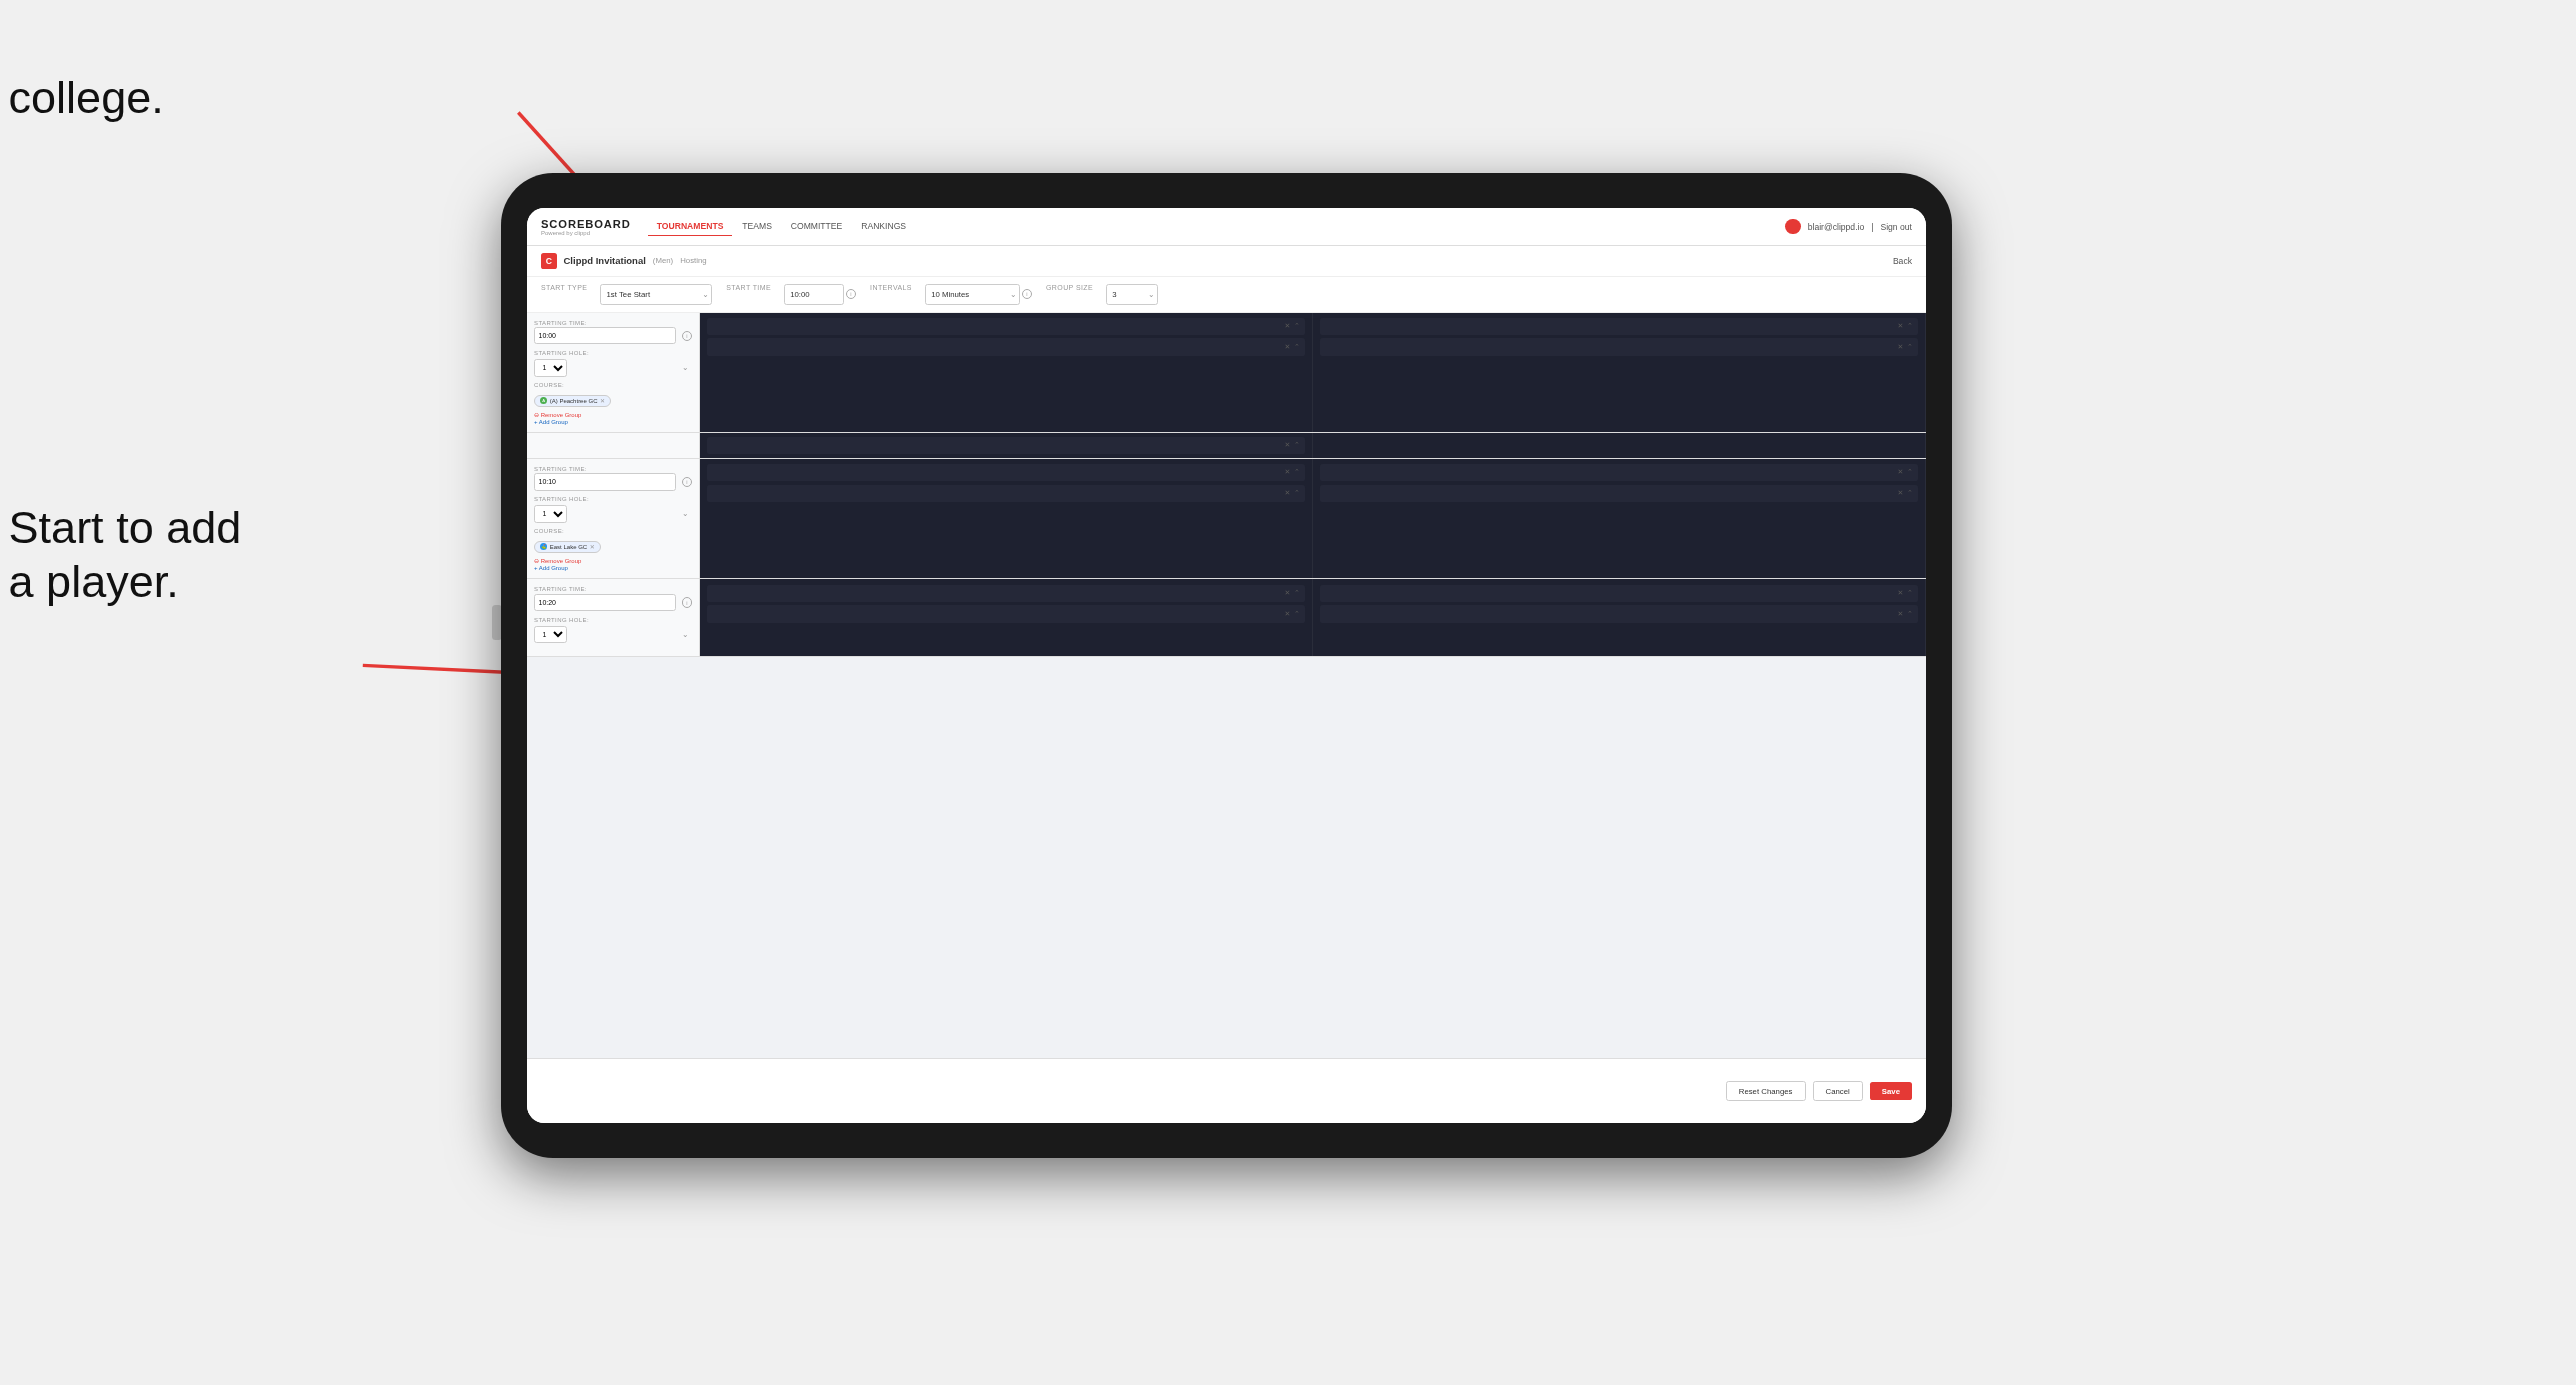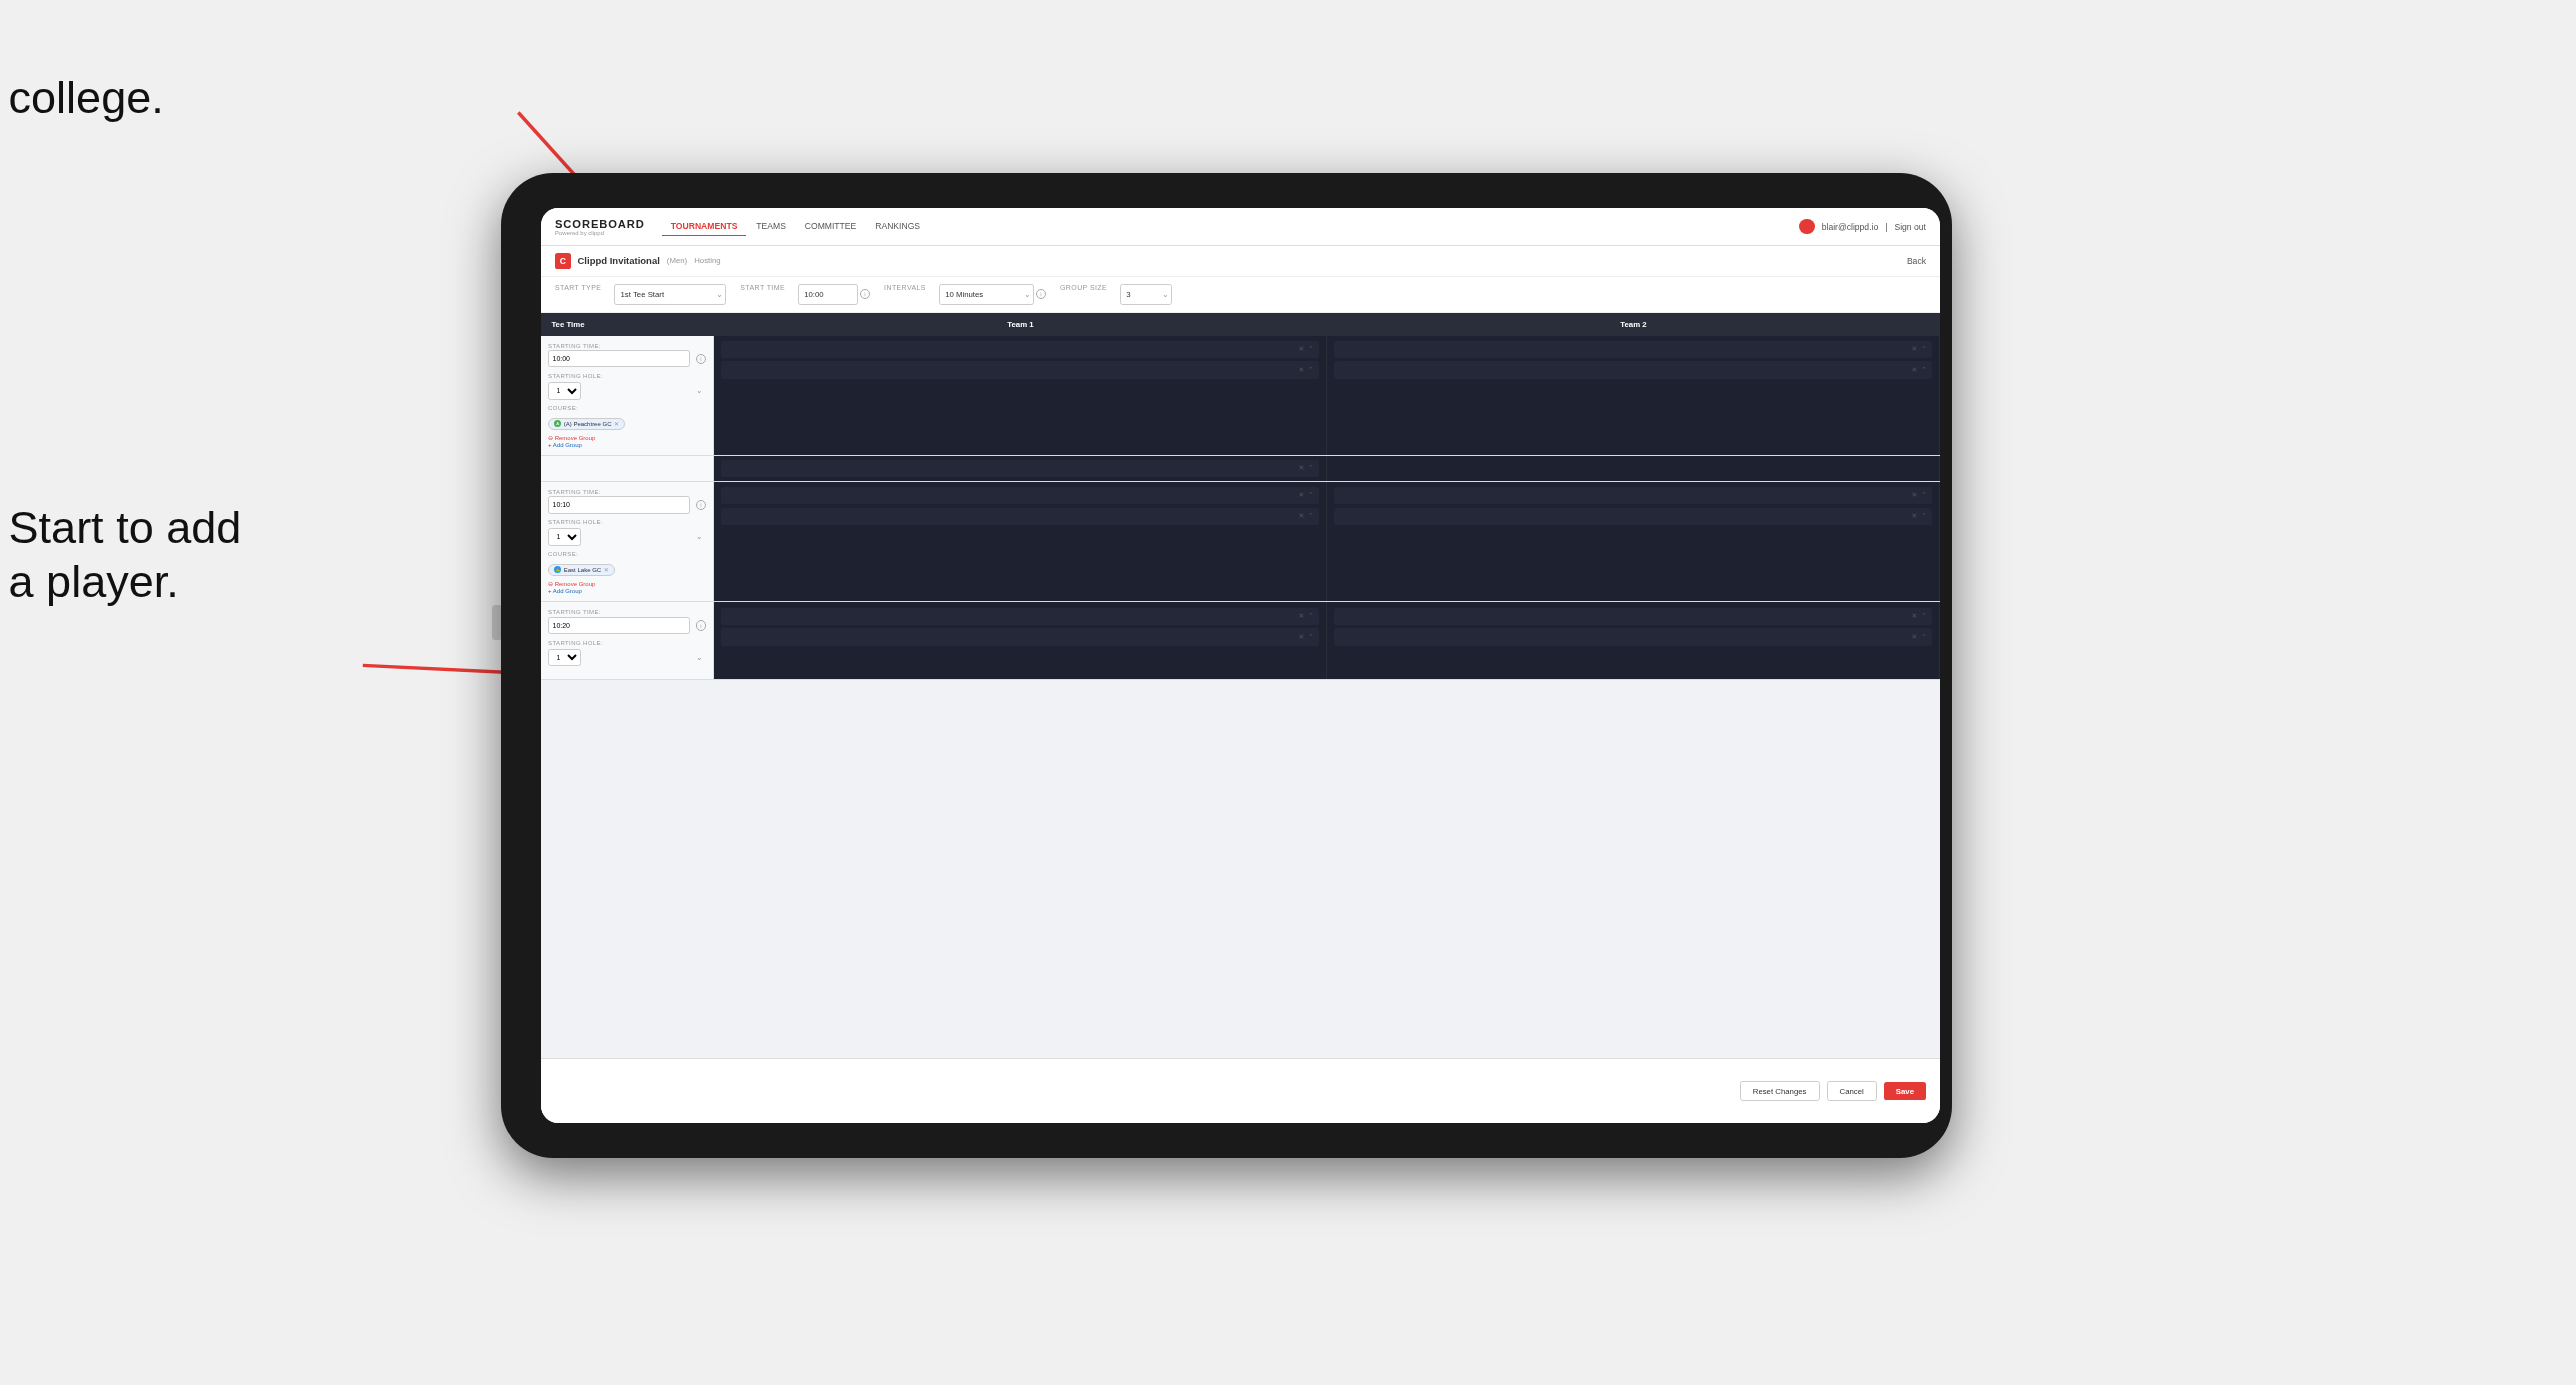--- a/index.html
+++ b/index.html
@@ -46,21 +46,20 @@
     }
 
     .tablet-screen {
       width: 100%;
       height: 100%;
       background: #f5f5f5;
       border-radius: 17.3px;
       overflow: hidden;
       display: flex;
       flex-direction: column;
-      margin-left: 14px;
     }
 
     
     .top-nav {
       background: #fff;
       border-bottom: 0.9px solid #ddd;
       display: flex;
       align-items: center;
       padding: 0 14px;
       height: 38px;
@@ -484,25 +483,20 @@
       <div class="control-group">
         <span class="control-label">Group Size</span>
         <div class="select-wrapper">
           <select class="control-select" style="width:52px;">
             <option>3</option>
           </select>
         </div>
       </div>
     </div>
 
-    <div class="table-header">
-      <div class="table-header-cell">Tee Time</div>
-      <div class="table-header-cell">Team 1</div>
-      <div class="table-header-cell">Team 2</div>
-    </div>
 
     <div class="main-content">
 
       <div class="group-row">
         <div class="group-left">
           <div class="group-field-label">STARTING TIME:</div>
           <div class="group-input-row">
             <input class="group-input" type="text" value="10:00" style="">
             <span class="info-icon">i</span>
           </div>

